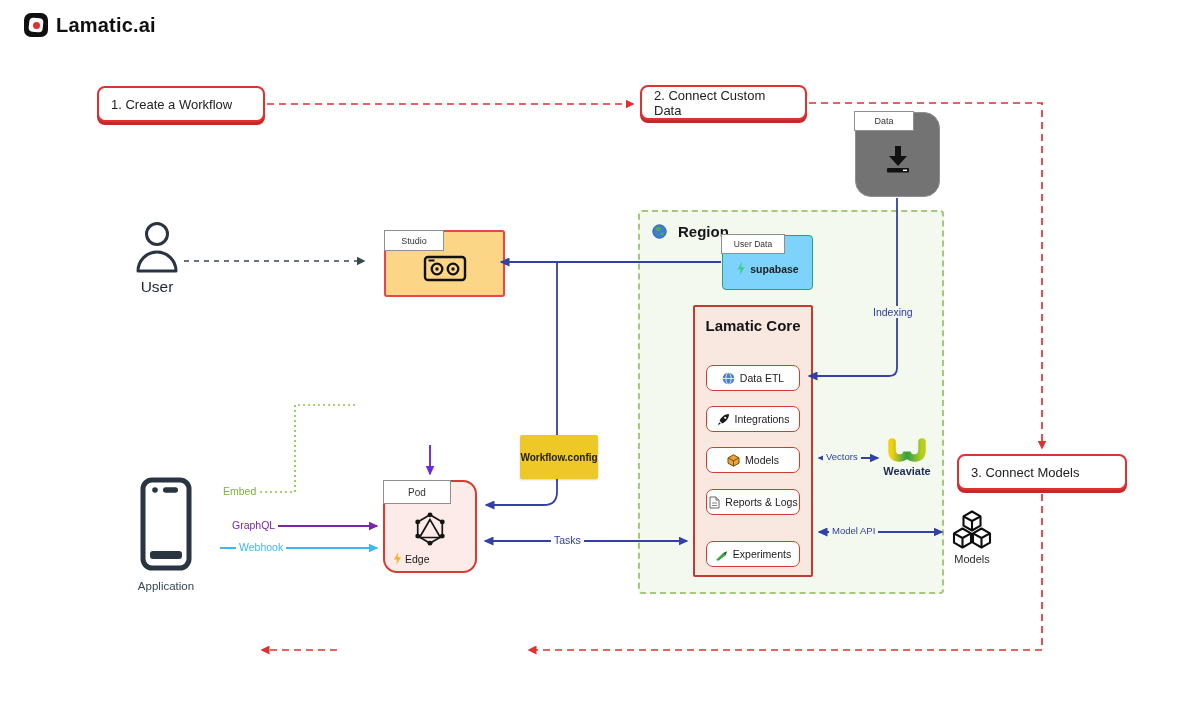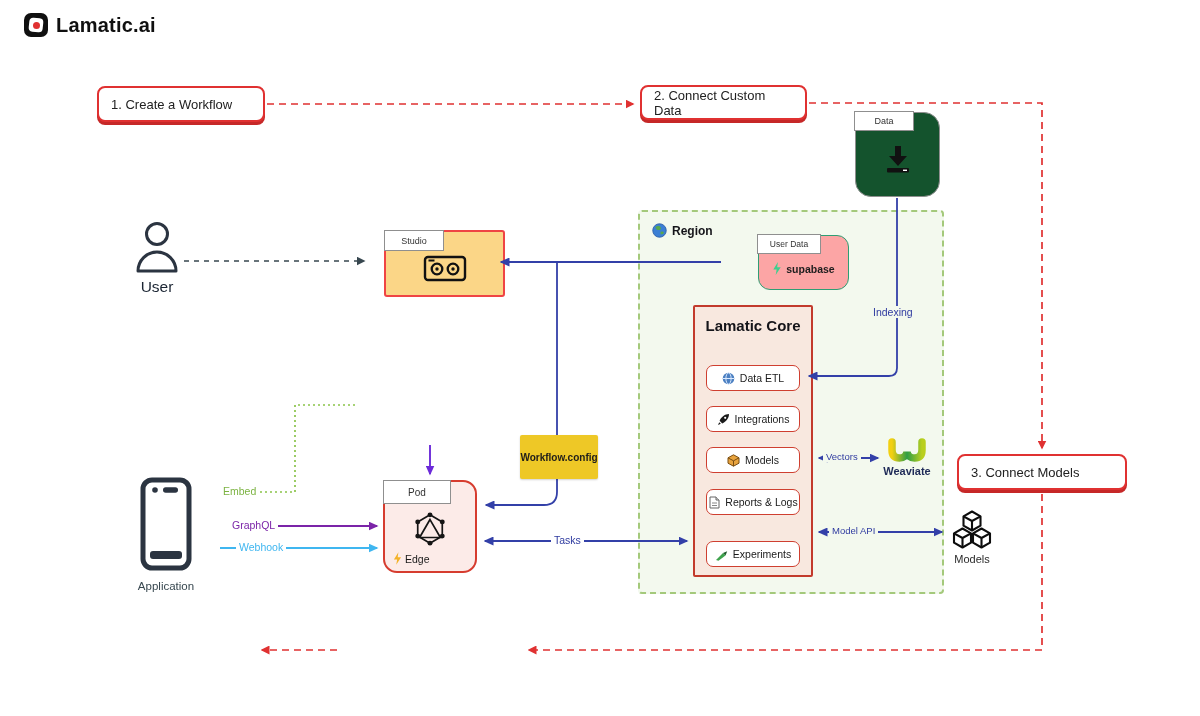--- a/index.html
+++ b/index.html
@@ -17,34 +17,34 @@
   #logo .brand{font-size:20px;font-weight:800;color:#101010;letter-spacing:.2px;}
   
   .step{background:#ffffff;border:2px solid #e03131;border-radius:8px;box-shadow:0 3px 0 0 #c62828;
         display:flex;align-items:center;padding:0 12px;font-size:13px;color:#212121;box-sizing:border-box;}
   
   .box{position:absolute;box-sizing:border-box;}
   .tab{position:absolute;left:-2px;top:-2px;background:#ffffff;border:1px solid #8f8f8f;
        font-size:9px;color:#333;display:flex;align-items:center;justify-content:center;z-index:3;}
   .orange{background:#fbd687;border:2px solid #ef4444;border-radius:3px;margin-left:12px;}
   .pinkbox{background:#fcebe8;border:2px solid #d63c2f;border-radius:14px;}
-  .graybox{background:#14532d;border:1.5px solid #8f8f8f;border-radius:16px;}
-  .mintbox{background:#fca5a5;border:1.5px solid #2f9e74;border-radius:12px;margin-left:36px;}
+  .graybox{background:#737373;border:1.5px solid #8f8f8f;border-radius:16px;}
+  .mintbox{background:#7dd3fc;border:1.5px solid #2f9e74;border-radius:4px;}
   .center{display:flex;align-items:center;justify-content:center;height:100%;}
   
   #core{background:#f8e8df;border:2px solid #c23b2c;border-radius:2px;}
   #core .title{text-align:center;font-size:15px;font-weight:bold;color:#15151a;padding-top:10px;}
   .core-btn{position:absolute;left:11px;width:94px;height:26px;background:#ffffff;border:1.5px solid #cf3f30;
             border-radius:7px;display:flex;align-items:center;justify-content:center;gap:5px;
             font-size:10.5px;color:#1a1a1a;box-sizing:border-box;}
   
   #wfconfig{background:#eec826;border-radius:2px;display:flex;align-items:center;justify-content:center;
             font-size:10px;font-weight:600;color:#23201a;box-shadow:0 1px 2px rgba(0,0,0,.18);}
   
-  #region-label{display:flex;align-items:center;gap:5px;font-size:12px;font-weight:bold;color:#15151a;}
+  #region-label{display:flex;align-items:center;gap:11px;font-size:15px;font-weight:bold;color:#15151a;}
   
   #userdata-vendor{display:flex;align-items:center;justify-content:center;gap:4px;
                    font-size:10.5px;font-weight:bold;color:#1d1d1d;margin-top:3px;}
   
   #edge-badge{position:absolute;left:8px;bottom:6px;display:flex;align-items:center;gap:3px;
               font-size:10.5px;color:#1a1a1a;}
   
   .lbl{font-size:10.5px;padding:0 3px;white-space:nowrap;}
   .lbl.blue{color:#2f3ba0;}
   .lbl.onregion{background:#f3f9ee;}

